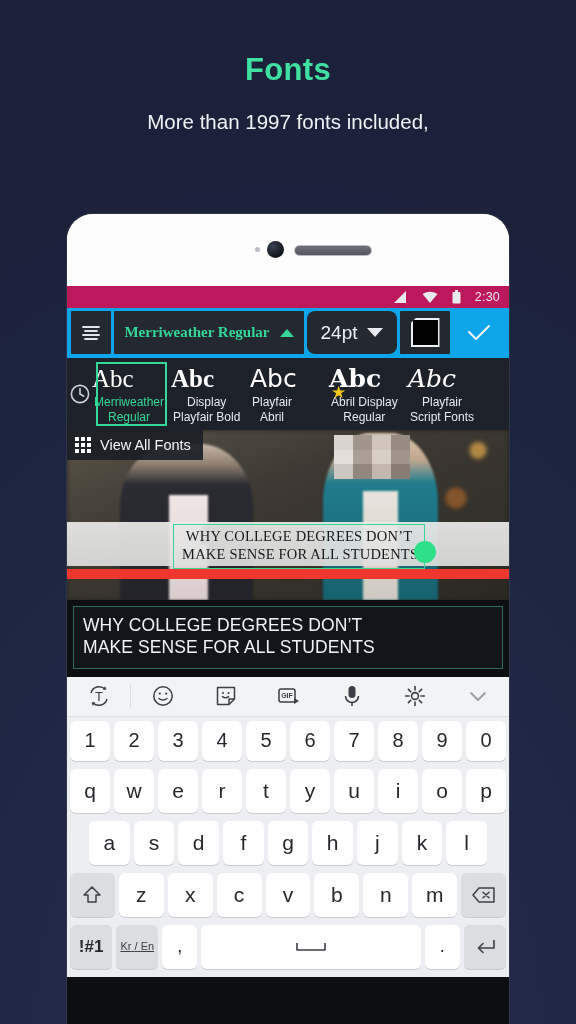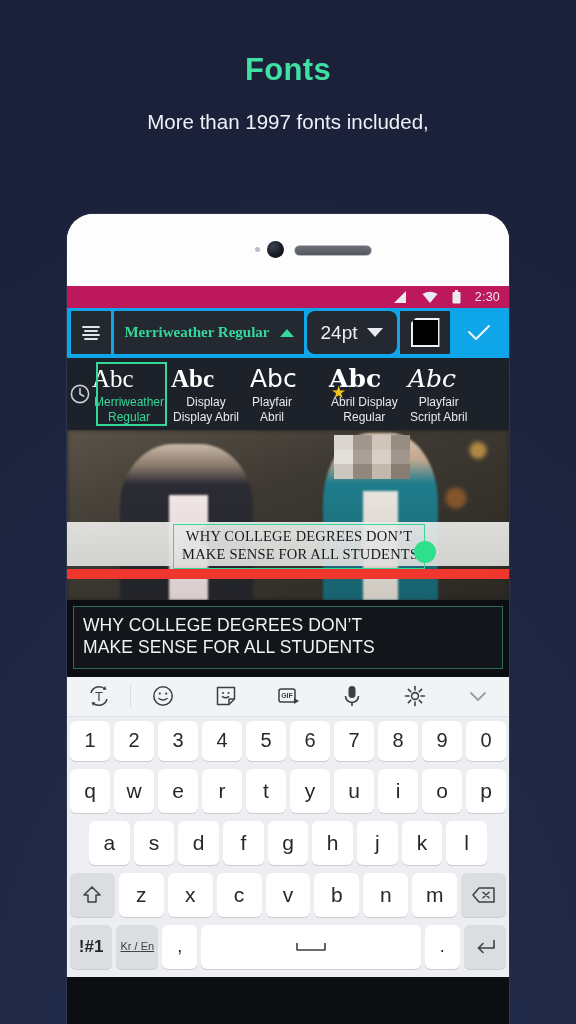--- a/index.html
+++ b/index.html
@@ -220,21 +220,21 @@
         <div class="flabel">
           <div>Merriweather</div>
           <div>Regular</div>
         </div>
       </div>
 
       <div class="fcard">
         <div class="fsample s-play">Abc</div>
         <div class="flabel">
           <div>Display</div>
-          <div>Display Abril</div>
+          <div>Playfair Bold</div>
         </div>
       </div>
 
       <div class="fcard">
         <div class="fsample s-comf">Abc</div>
         <div class="flabel">
           <div>Playfair</div>
           <div>Abril</div>
         </div>
       </div>
@@ -245,21 +245,21 @@
         <div class="flabel">
           <div>Abril Display</div>
           <div>Regular</div>
         </div>
       </div>
 
       <div class="fcard">
         <div class="fsample s-dance">Abc</div>
         <div class="flabel">
           <div>Playfair</div>
-          <div>Script Abril</div>
+          <div>Script Fonts</div>
         </div>
       </div>
     </div>
 
     <div class="preview">
       <div class="scene">
         <div class="bg-bokeh"></div>
         <div class="person-l"></div>
         <div class="shirt-l"></div>
         <div class="mic-l"></div>
@@ -271,20 +271,34 @@
       <div class="caption-band"></div>
 
       <div class="caption-box">
         <div class="caption-txt">WHY COLLEGE DEGREES DON’T</div>
         <div class="caption-txt">MAKE SENSE FOR ALL STUDENTS</div>
       </div>
       <div class="drag-handle"></div>
 
       <div class="progress-red"></div>
 
+      <div class="viewall">
+        <span class="grid-ico">
+          <i></i>
+            <i></i>
+            <i></i>
+            <i></i>
+            <i></i>
+            <i></i>
+            <i></i>
+            <i></i>
+            <i></i>
+        </span>
+        <span class="viewall-txt">View All Fonts</span>
+      </div>
     </div>
 
     <div class="editorwrap">
       <div class="editor">
         <div class="editor-txt">WHY COLLEGE DEGREES DON’T</div>
         <div class="editor-txt">MAKE SENSE FOR ALL STUDENTS</div>
       </div>
     </div>
 
     <div class="kb">

